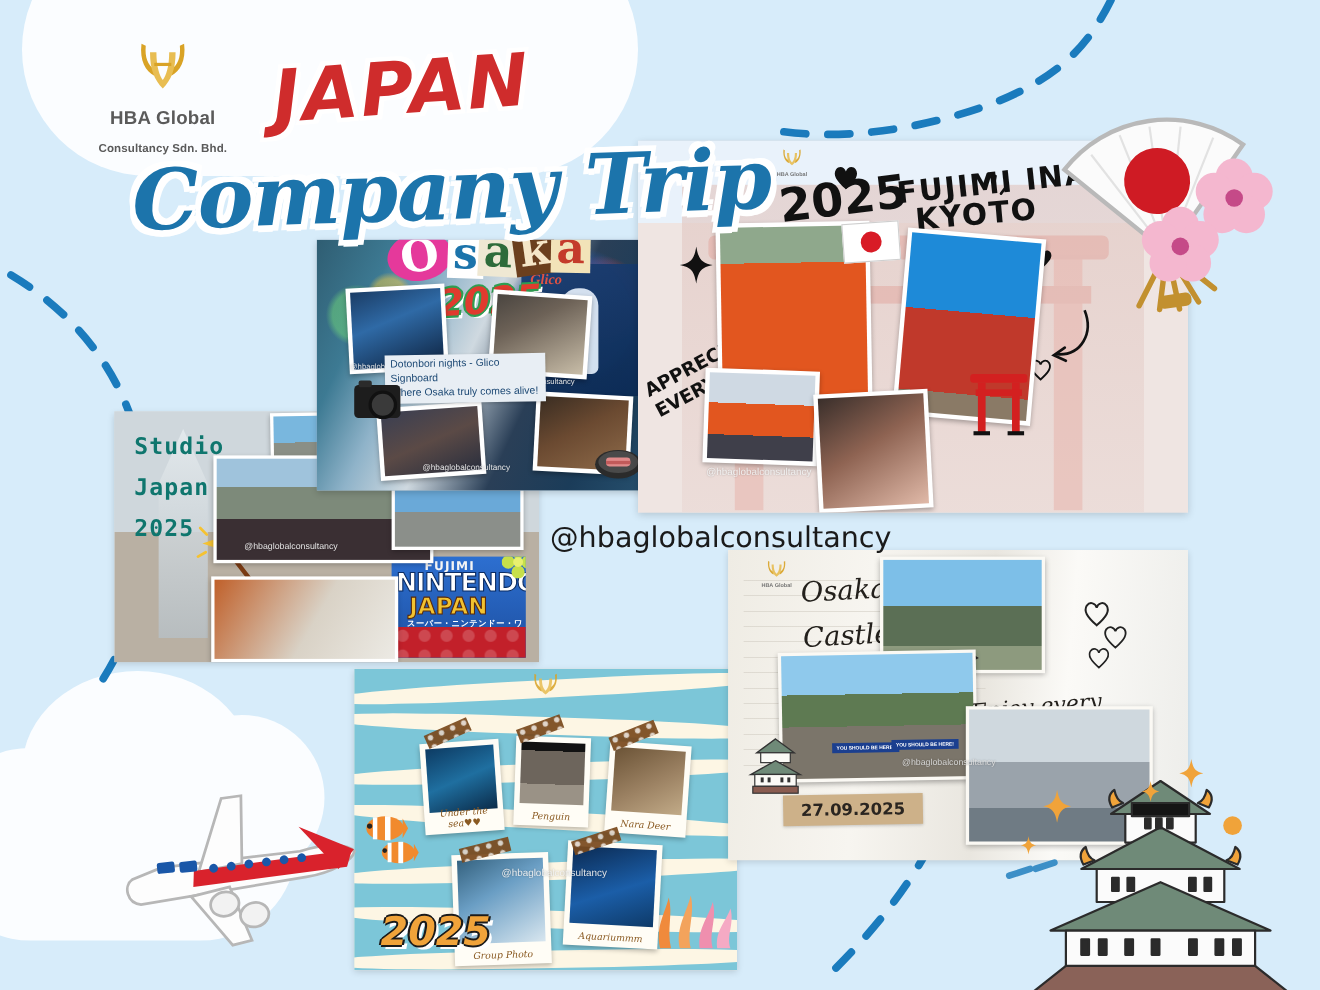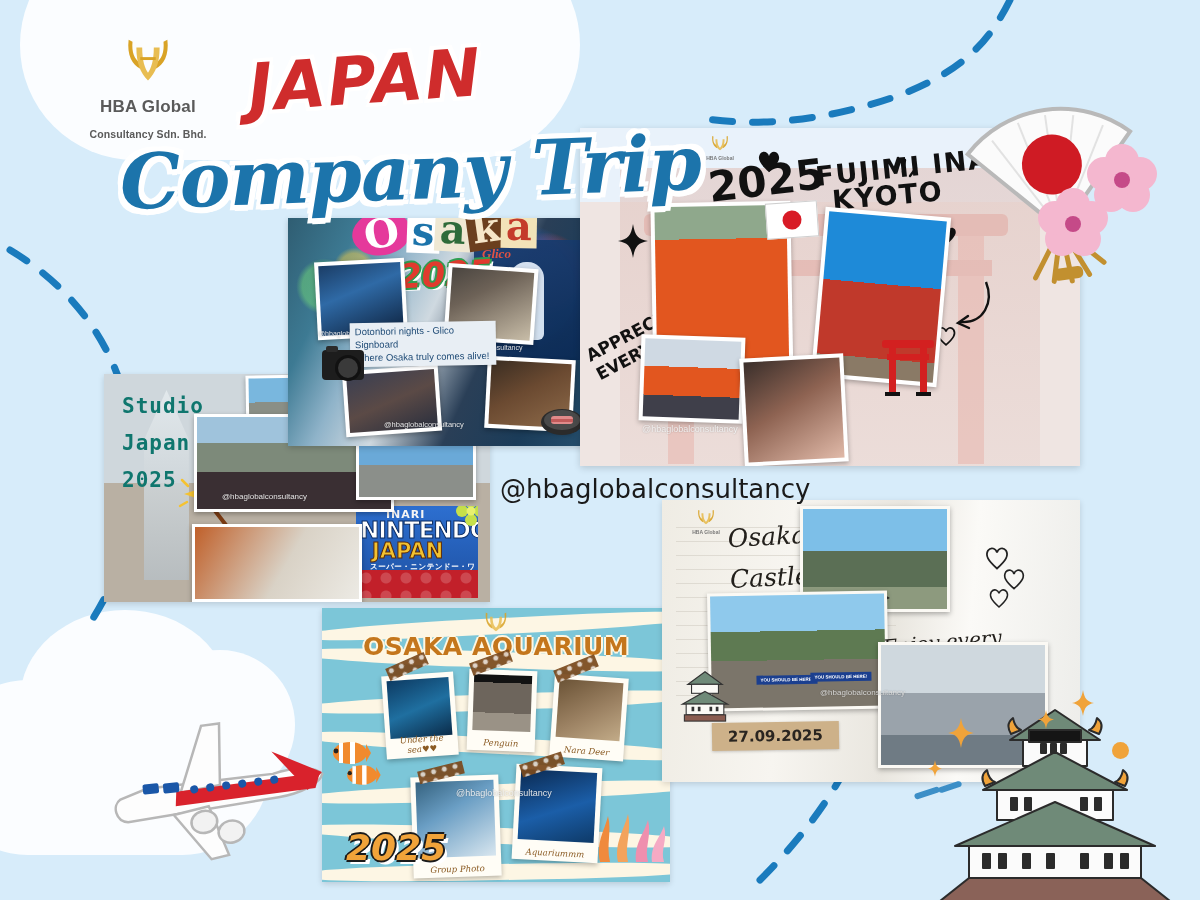--- a/index.html
+++ b/index.html
@@ -386,21 +386,21 @@
 
     <div class="polaroid" style="left:252px;top:62px;width:120px;height:64px;transform:rotate(0deg);z-index:7;padding:3px">
       <div class="ph" style="background:linear-gradient(#6aa9d8 0 45%, #8b8f8a 45% 100%);"></div>
     </div>
 
     <div class="polaroid" style="left:88px;top:150px;width:170px;height:78px;transform:rotate(0deg);z-index:7;padding:3px">
       <div class="ph" style="background:linear-gradient(120deg,#c0602a,#d9d2c6 55%,#eceae4);"></div>
     </div>
 
     <div class="nintendo">
-      <div class="nin-l1">INARI</div>
+      <div class="nin-l1">FUJIMI</div>
       <div class="nin-l2">NINTENDO</div>
       <div class="nin-l3"><i style="color:#f2c230">JAPAN</i></div>
       <div class="nin-l4">スーパー・ニンテンドー・ワールド</div>
       <div class="nin-red"></div>
       <svg class="nin-star" viewBox="0 0 30 30">
         <g fill="#c6e04a">
           <circle cx="15" cy="6" r="6"></circle>
             <circle cx="24" cy="15" r="6"></circle>
             <circle cx="15" cy="24" r="6"></circle>
             <circle cx="6" cy="15" r="6"></circle>
@@ -422,21 +422,20 @@
       <div class="wave" style="top:220px;transform:rotate(2deg)"></div>
       <div class="wave" style="top:256px;transform:rotate(-1deg)"></div>
     </div>
 
     <svg class="aq-logo" viewBox="0 0 40 30">
       <path d="M8 3 C7 14 11 20 16 22 L16 18 C11 16 9 12 10 4 Z" fill="#d9a326"></path>
       <path d="M32 3 C33 14 29 20 24 22 L24 18 C29 16 31 12 30 4 Z" fill="#d9a326"></path>
       <path d="M13 8 C13 17 15 22 20 25 C25 22 27 17 27 8 L24 8 C24 16 22 19 20 21 C18 19 16 16 16 8 Z" fill="#e8bd52"></path>
     </svg>
 
-    <div class="aqua-title">OSAKA AQUARIUM</div>
 
     <div class="tape" style="left:64px;top:52px;width:42px;transform:rotate(-24deg)"></div>
     <div class="pola2" style="left:62px;top:66px;width:72px;transform:rotate(-4deg)">
       <div class="ph" style="height:58px;background:linear-gradient(160deg,#0d3b63,#1f6fa0 50%,#0b2c4a);"></div>
       <div class="cp">Under the sea♥♥</div>
     </div>
 
     <div class="tape" style="left:148px;top:48px;width:42px;transform:rotate(-20deg)"></div>
     <div class="pola2" style="left:146px;top:62px;width:68px;transform:rotate(2deg)">
       <div class="ph" style="height:56px;background:linear-gradient(#121212 0 14%, #6d655c 14% 68%, #9a9286 68% 100%);"></div>

